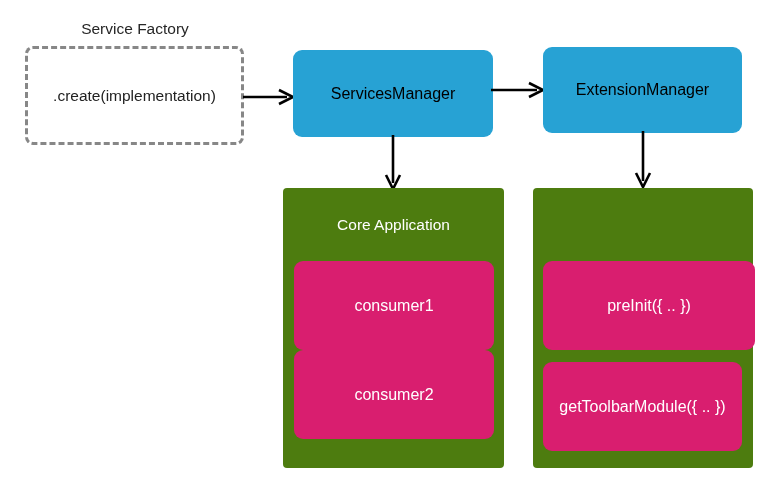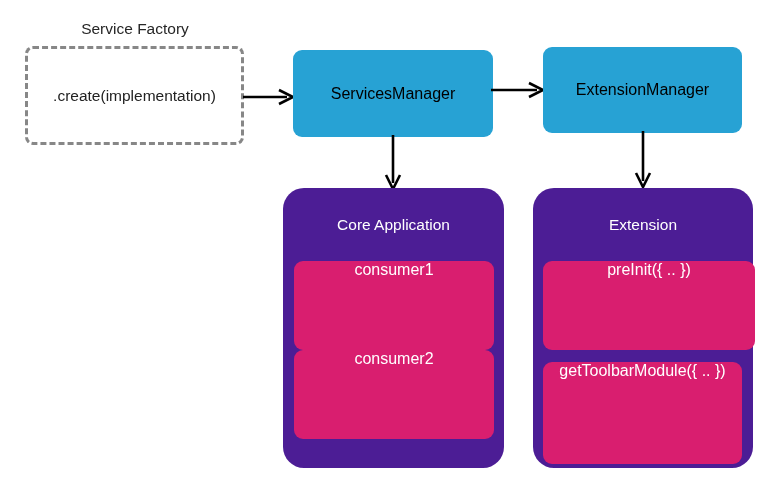--- a/index.html
+++ b/index.html
@@ -77,22 +77,22 @@
     left: 543px;
     top: 47px;
     width: 199px;
     height: 86px;
     align-items: center;
   }
 
   
   .group-box {
     position: absolute;
-    border-radius: 21px;
-    background: #4c1d95;
+    border-radius: 4px;
+    background: #4d7c0f;
   }
   #core-application-group {
     left: 283px;
     top: 188px;
     width: 221px;
     height: 280px;
   }
   #extension-group {
     left: 533px;
     top: 188px;
@@ -109,30 +109,30 @@
     font-size: 15.5px;
     white-space: nowrap;
   }
 
   
   .item-box {
     position: absolute;
     border-radius: 9px;
     background: #D91E6F;
     display: flex;
-    align-items: flex-start;
+    align-items: center;
     justify-content: center;
     color: #ffffff;
     font-size: 16px;
     white-space: nowrap;
   }
   #item-consumer1 { left: 11px; top: 73px;  width: 200px; height: 89px; }
   #item-consumer2 { left: 11px; top: 162px; width: 200px; height: 89px; }
   #item-preinit   { left: 10px; top: 73px;  width: 212px; height: 89px; }
-  #item-gettoolbarmodule { left: 10px; top: 174px; width: 199px; height: 102px; }
+  #item-gettoolbarmodule { left: 10px; top: 174px; width: 199px; height: 89px; }
 
   
   .arrow-svg {
     position: absolute;
     overflow: visible;
   }
   #arrow-factory-to-services { left: 243px; top: 83px;  width: 52px;  height: 28px; }
   #arrow-services-to-extension { left: 491px; top: 76px; width: 54px; height: 28px; }
   #arrow-services-to-core     { left: 379px; top: 135px; width: 28px; height: 56px; }
   #arrow-extension-to-ext     { left: 629px; top: 131px; width: 28px; height: 58px; }
@@ -180,21 +180,20 @@
     <div class="group-title">Core Application</div>
     <div id="item-consumer1" class="item-box">
       <span>consumer1</span>
     </div>
     <div id="item-consumer2" class="item-box">
       <span>consumer2</span>
     </div>
   </div>
 
   <div id="extension-group" class="group-box">
-    <div class="group-title">Extension</div>
     <div id="item-preinit" class="item-box">
       <span>preInit({ .. })</span>
     </div>
     <div id="item-gettoolbarmodule" class="item-box">
       <span>getToolbarModule({ .. })</span>
     </div>
   </div>
 
 </div>
 

